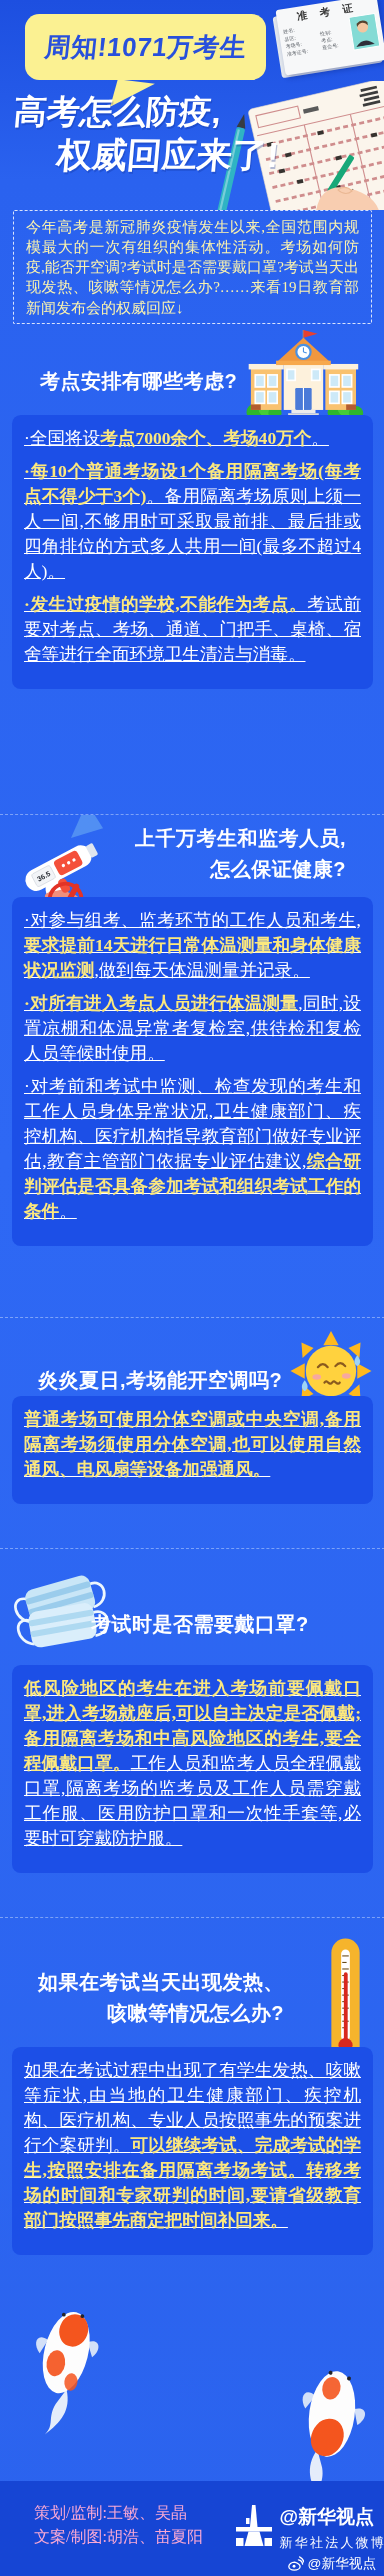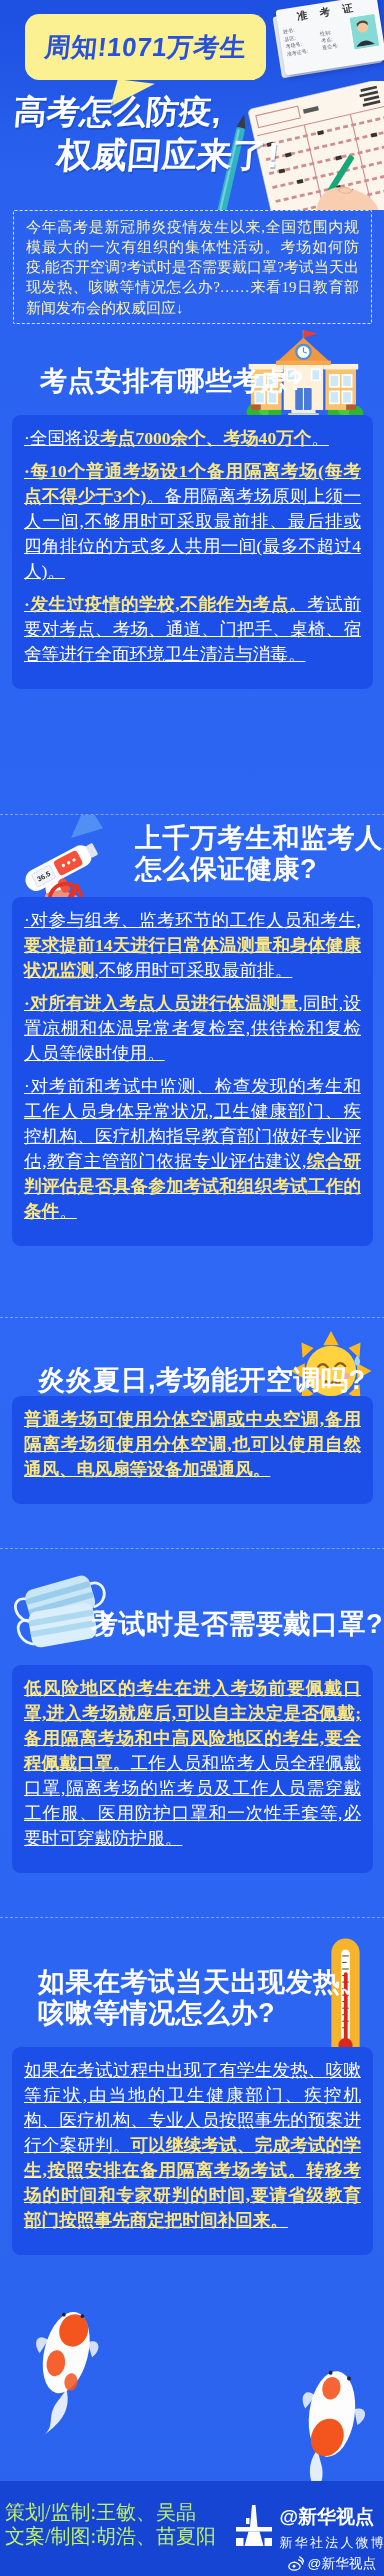--- a/index.html
+++ b/index.html
@@ -28,37 +28,37 @@
   .card-col{font-size:5px;color:#5a5f66;line-height:7.4px;}
   .card-col.c1{width:36px;}
   .card-col.c2{width:29px;padding-top:7.1px;}
   .card-photo{position:absolute;right:4.4px;top:17.6px;width:25px;height:32px;background:#84dbd5;border:1.1px solid #fff;border-radius:1.1px;overflow:hidden;}
   
   .intro{position:absolute;top:210px;left:13px;right:13px;border:1.6px dashed rgba(255,255,255,.82);
     border-radius:1.6px;padding:5.5px 12px;font-family:"Liberation Serif","DejaVu Serif",serif;
     font-size:15px;line-height:20.3px;color:#fbf3ae;text-align:justify;}
   
   .sec{position:absolute;left:0;right:0;height:0;overflow:visible;}
-  .sec-title{position:absolute;margin:0;font-size:27px;line-height:31px;font-weight:900;color:#fff;
-    letter-spacing:0.5px;white-space:nowrap;z-index:2;}
+  .sec-title{position:absolute;margin:0;font-size:20px;line-height:31px;font-weight:900;color:#fff;
+    letter-spacing:0.5px;white-space:nowrap;z-index:2;text-align:right;}
   .panel{position:absolute;left:12px;right:12px;background:#1c4fe7;border-radius:8.8px;
     padding:11px 12px 22px;font-family:"Liberation Serif","DejaVu Serif",serif;
     font-size:17.6px;line-height:25px;color:#fff;text-align:justify;z-index:1;text-decoration:underline;}
   .panel p{margin:0;}
   .panel p + p{margin-top:8px;}
   .hl{color:#fce87e;font-weight:bold;}
   .divider{position:absolute;left:0;right:0;border-top:1.6px dashed rgba(222,236,255,.45);z-index:0;}
   
   .blessing{position:absolute;left:0;right:0;top:2289px;height:192px;}
   .blessing-lines{position:absolute;left:60px;right:60px;top:29px;text-align:center;
     font-size:23px;line-height:34px;font-weight:bold;color:#f9eb8e;letter-spacing:1.1px;white-space:nowrap;}
   
   .footer{position:absolute;left:0;right:0;top:2481px;height:95px;background:#1645d4;}
-  .credits{position:absolute;left:5px;top:20px;font-family:"Liberation Serif","DejaVu Serif",serif;
-    font-size:20px;line-height:23.6px;color:#bef264;}
+  .credits{position:absolute;left:34px;top:20px;font-family:"Liberation Serif","DejaVu Serif",serif;
+    font-size:16px;line-height:23.6px;color:#f9a8d4;}
   .brand{position:absolute;left:235px;top:23px;display:flex;align-items:flex-start;}
   .brand-texts{margin-left:6.6px;}
   .brand-handle{font-size:19px;font-weight:900;color:#fff;white-space:nowrap;}
   .brand-sub{font-size:13px;letter-spacing:2.2px;color:#fff;margin-top:4.4px;white-space:nowrap;}
   .weibo-sign{position:absolute;right:8.8px;bottom:3.3px;display:flex;align-items:center;font-size:13.7px;color:#fff;}
   .weibo-sign svg{margin-right:3.3px;}
 </style>
 </head>
 <body>
 
@@ -225,21 +225,21 @@
       <g transform="rotate(-8 41 41)">
         <circle cx="41" cy="43" r="29" fill="none" stroke="#e23327" stroke-width="7"></circle>
         <path d="M24,44 L38,57 L64,22" fill="none" stroke="#e23327" stroke-width="10" stroke-linecap="round" stroke-linejoin="round"></path>
       </g>
     </svg>
     <h2 class="sec-title" style="left:135px;top:4.4px">
       <div>上千万考生和监考人员,</div>
       <div>怎么保证健康?</div>
     </h2>
     <div class="panel" style="top:78px">
-      <p><span>·对参与组考、监考环节的工作人员和考生,</span><span class="hl">要求提前14天进行日常体温测量和身体健康状况监测</span><span>,不够用时可采取最前排。</span></p>
+      <p><span>·对参与组考、监考环节的工作人员和考生,</span><span class="hl">要求提前14天进行日常体温测量和身体健康状况监测</span><span>,做到每天体温测量并记录。</span></p>
       <p><span class="hl">·对所有进入考点人员进行体温测量</span><span>,同时,设置凉棚和体温异常者复检室,供待检和复检人员等候时使用。</span></p>
       <p><span>·对考前和考试中监测、检查发现的考生和工作人员身体异常状况,卫生健康部门、疾控机构、医疗机构指导教育部门做好专业评估,教育主管部门依据专业评估建议,</span><span class="hl">综合研判评估是否具备参加考试和组织考试工作的条件</span><span>。</span></p>
     </div>
   </section>
 
   <div class="divider" style="top:1317px"></div>
 
   <section class="sec" style="top:1330px">
     <svg class="abs" style="right:7.7px;top:0" width="92" height="93" viewBox="0 0 168 170">
       <g fill="#ffb91e">

